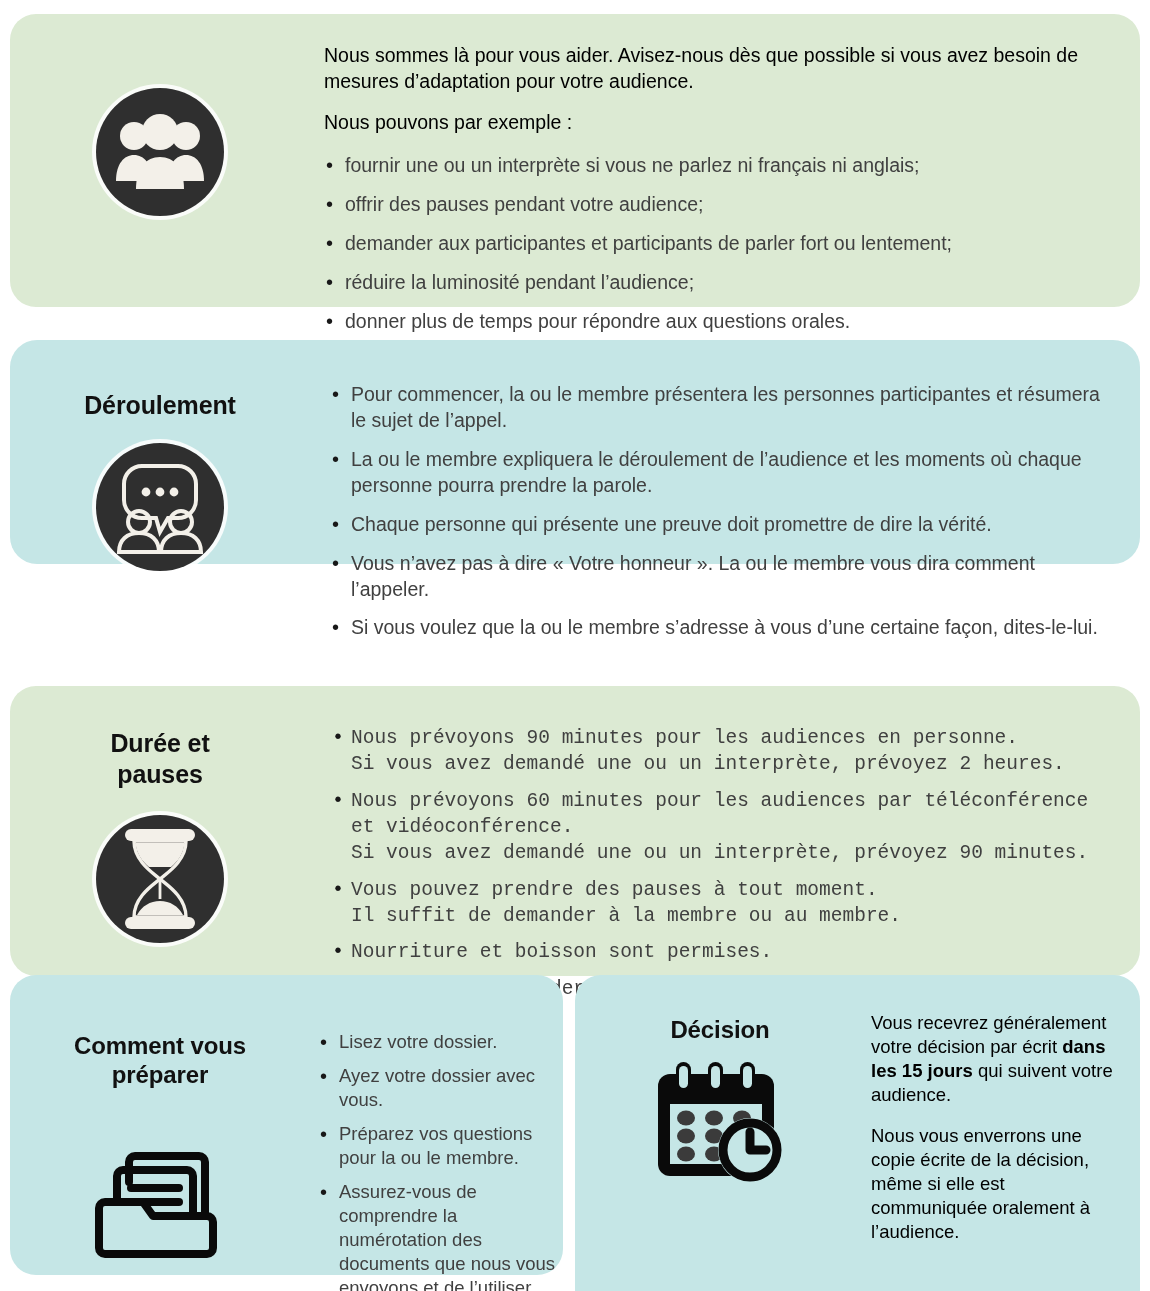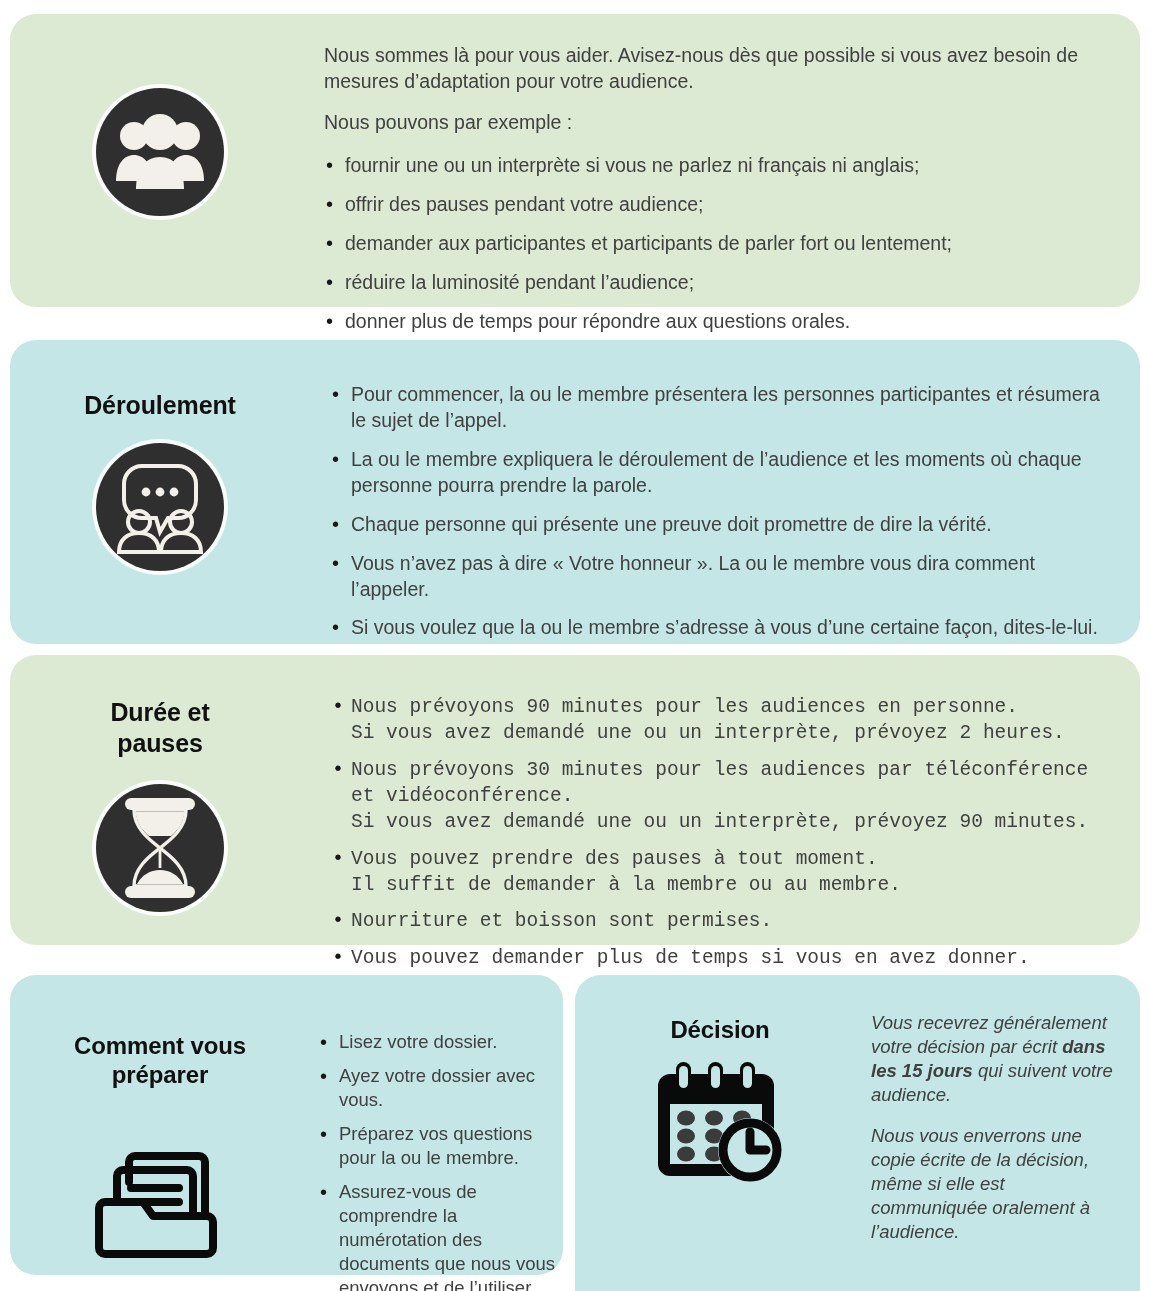--- a/index.html
+++ b/index.html
@@ -24,22 +24,22 @@
   .panel {
     position: absolute;
     border-radius: 26px;
     display: flex;
     align-items: flex-start;
   }
   .panel.green { background: #dcead3; }
   .panel.teal  { background: #c5e6e6; }
 
   #panel-accommodations { left: 10px;  top: 14px;   width: 1130px; height: 293px; }
-  #panel-process        { left: 10px;  top: 340px;  width: 1130px; height: 304px; }
-  #panel-duration       { left: 10px;  top: 655px;  width: 1130px; height: 290px; }
+  #panel-process        { left: 10px;  top: 340px;  width: 1130px; height: 224px; border-radius: 27px; }
+  #panel-duration       { left: 10px;  top: 686px;  width: 1130px; height: 290px; }
   #panel-prepare        { left: 10px;  top: 975px;  width: 553px;  height: 300px; }
   #panel-decision       { left: 575px; top: 975px;  width: 565px;  height: 364px; }
 
   
   .side {
     flex: 0 0 auto;
     display: flex;
     flex-direction: column;
     align-items: center;
   }
@@ -76,21 +76,21 @@
 
   
   .body-col {
     flex: 1 1 auto;
     min-width: 0;
   }
 
   .para {
     font-size: 19.5px;
     line-height: 1.34;
-    color: #404040;
+    color: #000000;
   }
   .para + .para { margin-top: 15px; }
 
   ul.bullets {
     list-style: none;
     margin: 0;
     padding: 0;
   }
   ul.bullets li {
     position: relative;
@@ -127,21 +127,21 @@
   #panel-prepare .side-prepare { padding-top: 56px; }
   #panel-prepare .body-col {
     padding: 16px 6px 0 8px;
     font-size: 18.5px;
   }
   #panel-prepare ul.bullets li { font-size: 18.5px; line-height: 1.3; margin-top: 39px; }
   #panel-prepare ul.bullets li + li { margin-top: 10px; }
 
   #panel-decision .side-decision { padding-top: 40px; }
   #panel-decision .body-col { padding: 36px 22px 0 6px; }
-  #panel-decision .para { font-size: 18.5px; line-height: 1.3; font-style: italic; }
+  #panel-decision .para { font-size: 18.5px; line-height: 1.3; }
   #panel-decision .para + .para { margin-top: 17px; }
 
   #panel-prepare .heading,
   #panel-decision .heading { font-size: 24px; }
 
   #panel-accommodations .circle-icon { margin-top: 18px; }
   #panel-process .circle-icon { margin-top: 22px; }
   #panel-duration .circle-icon { margin-top: 26px; }
   #panel-prepare .flat-icon { margin-top: 20px; }
   #panel-decision .flat-icon { margin-top: 16px; }
@@ -243,21 +243,21 @@
       </div>
     </div>
 
     <div class="body-col">
       <ul class="bullets tight">
         <li>
           <span class="sub-line">Nous prévoyons 90 minutes pour les audiences en personne.</span>
           <span class="sub-line">Si vous avez demandé une ou un interprète, prévoyez 2 heures.</span>
         </li>
         <li>
-          <span class="sub-line">Nous prévoyons 30 minutes pour les audiences par téléconférence et vidéoconférence.</span>
+          <span class="sub-line">Nous prévoyons 60 minutes pour les audiences par téléconférence et vidéoconférence.</span>
           <span class="sub-line">Si vous avez demandé une ou un interprète, prévoyez 90 minutes.</span>
         </li>
         <li>
           <span class="sub-line">Vous pouvez prendre des pauses à tout moment.</span>
           <span class="sub-line">Il suffit de demander à la membre ou au membre.</span>
         </li>
         <li>
           <span class="sub-line">Nourriture et boisson sont permises.</span>
         </li>
         <li>

